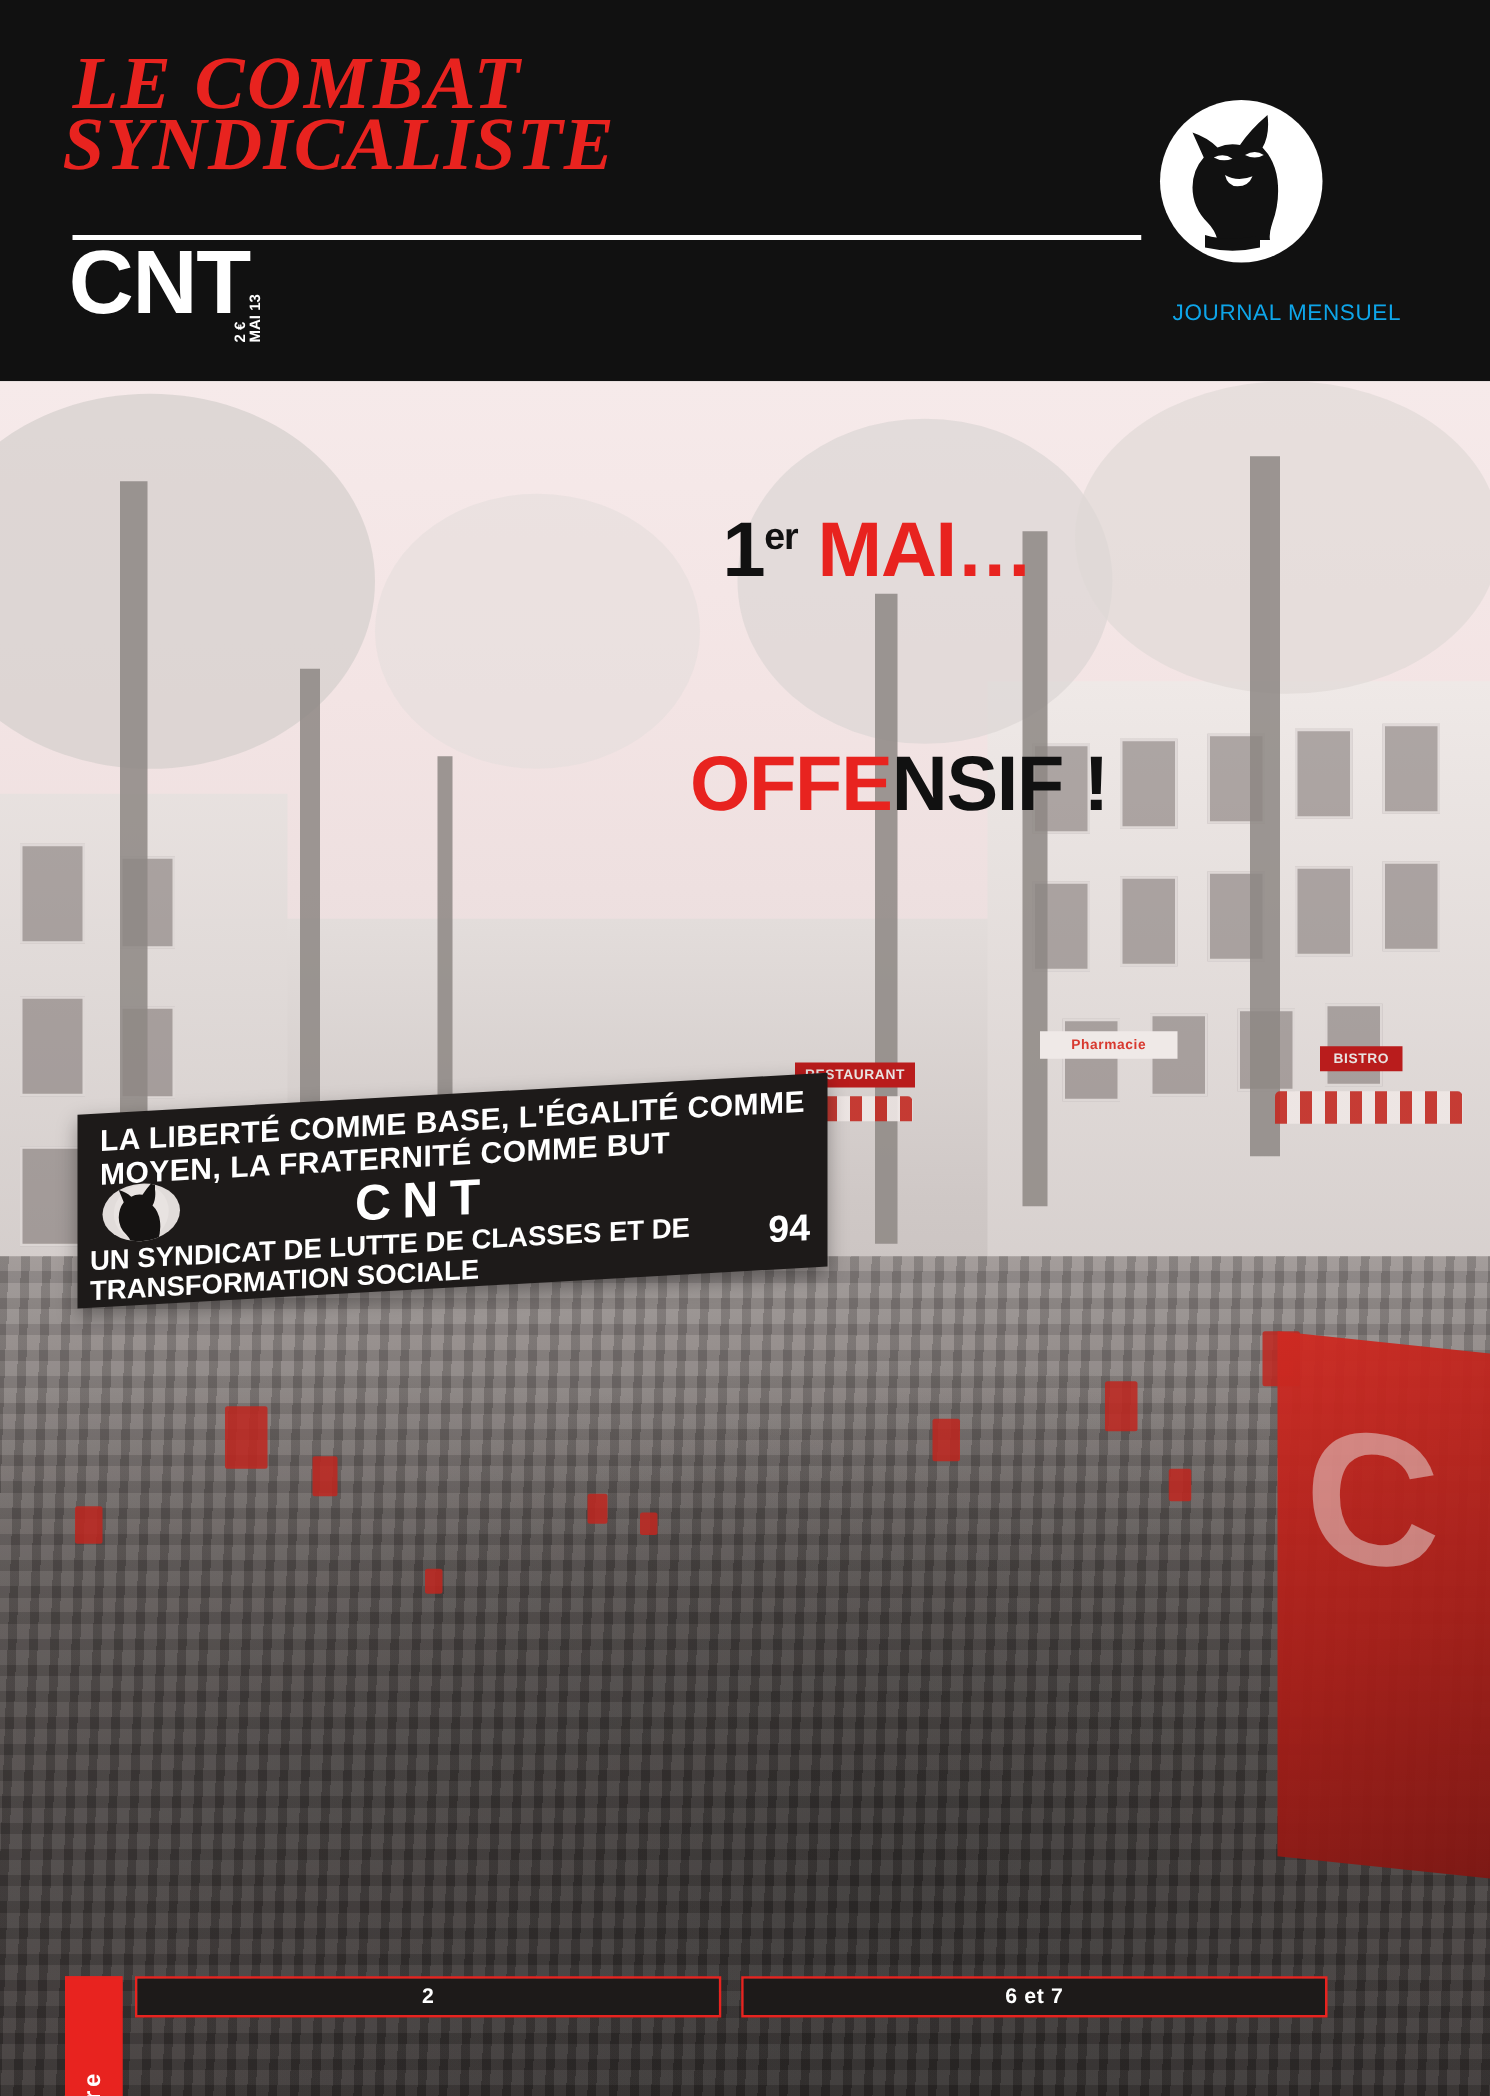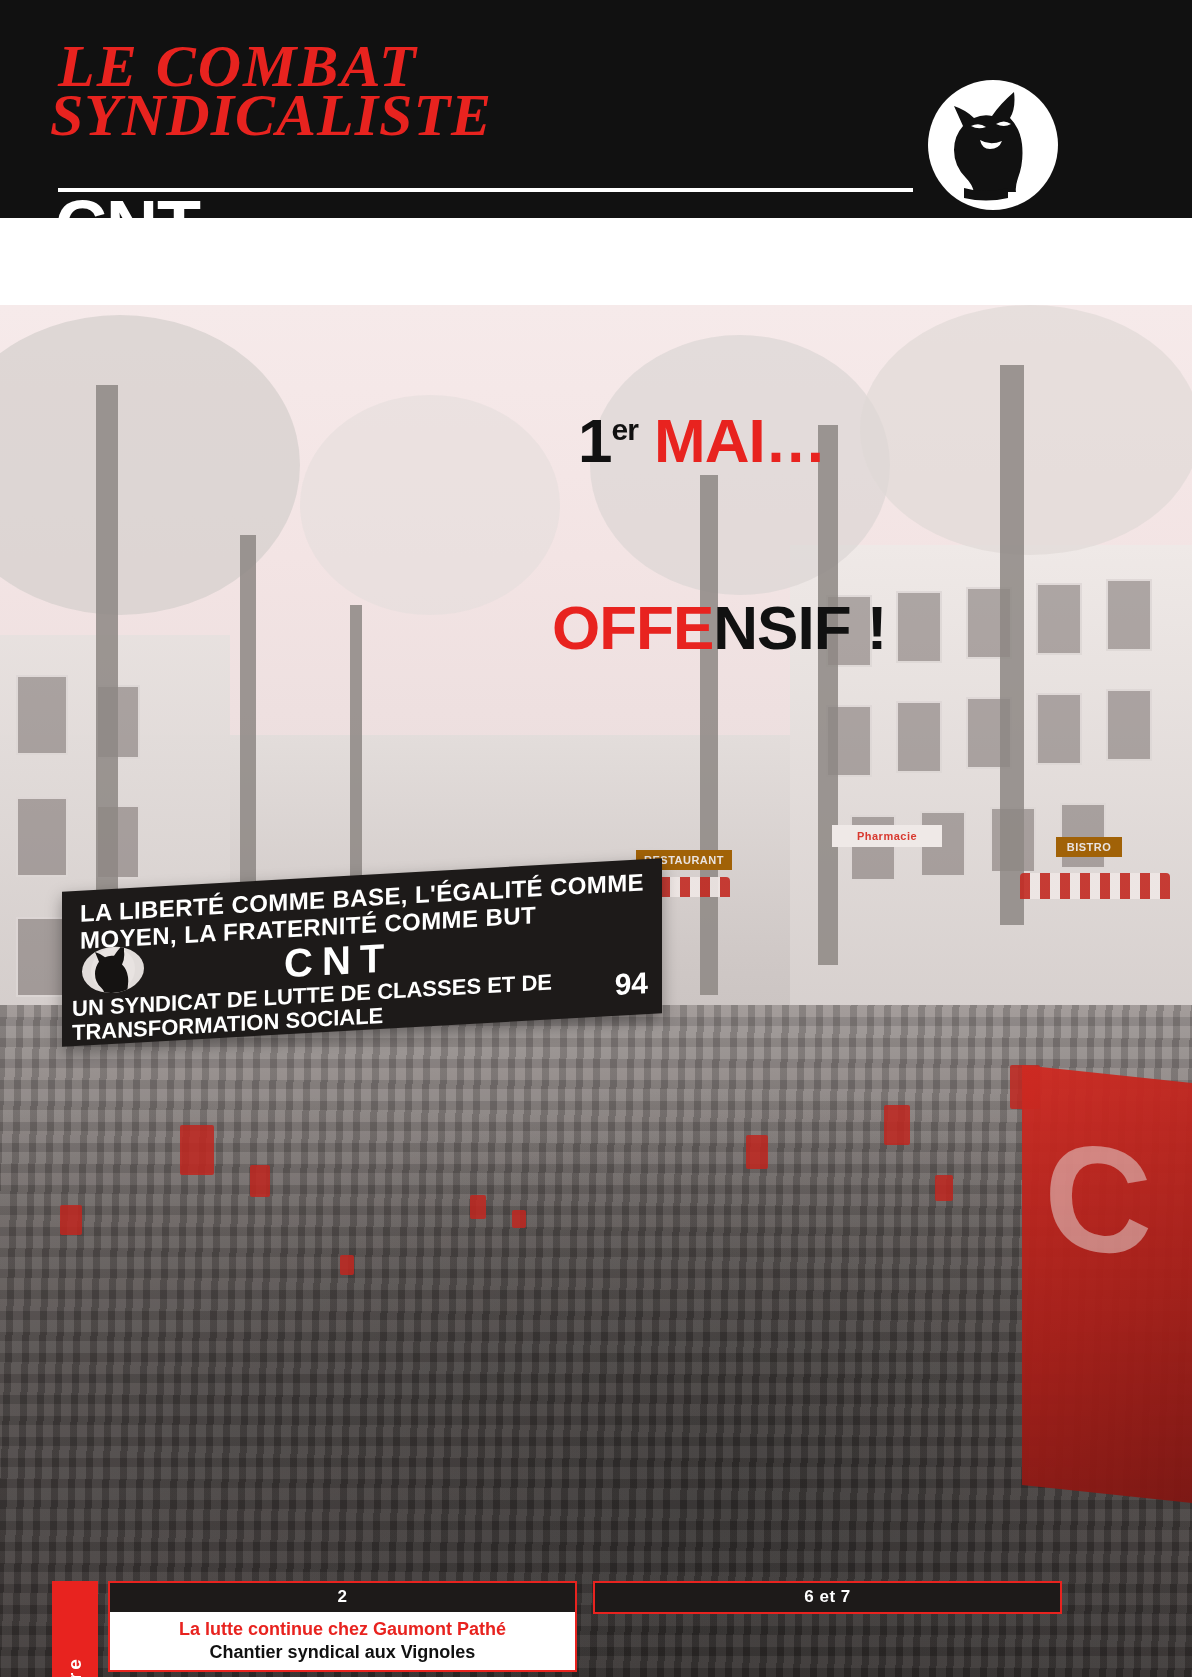--- a/index.html
+++ b/index.html
@@ -8,21 +8,21 @@
     font-family: "Liberation Sans", sans-serif;
     background: #ffffff;
     position: relative;
     overflow: hidden;
   }
 
   
   .masthead {
     position: absolute;
     left: 0; top: 0;
-    width: 1192px; height: 218px;
+    width: 1192px; height: 305px;
     background: #111111;
     overflow: hidden;
   }
   .mast-title-1 {
     position: absolute;
     left: 58px; top: 36px;
     font-family: "Liberation Serif", serif;
     font-style: italic;
     font-weight: bold;
     font-size: 60px;
@@ -217,21 +217,21 @@
     transform: skewY(6deg);
     opacity: 0.95;
   }
   .flag-letter {
     position: absolute; left: 22px; top: 40px;
     font-size: 150px; font-weight: bold; color: #f1e9e7; opacity: 0.5;
     font-family: "Liberation Sans", sans-serif;
   }
   .shop-sign {
     position: absolute;
-    background: #a16207;
+    background: #b91c1c;
     color: #e9e3e1;
     font-size: 11px; font-weight: bold;
     display: flex; align-items: center; justify-content: center;
     letter-spacing: 0.5px;
   }
   .awning {
     position: absolute;
     background: repeating-linear-gradient(90deg,#c32a22 0 10px,#efe7e5 10px 20px);
     border-radius: 4px 4px 0 0;
     opacity: 0.9;
@@ -433,24 +433,20 @@
     <div class="som-tab">
       <span>Sommaire</span>
     </div>
 
     <div class="som-cols">
 
       <div class="som-col">
 
         <div class="som-block">
           <div class="som-pages">2</div>
-          <div class="som-body">
-            <div class="som-line red">La lutte continue chez Gaumont Pathé</div>
-            <div class="som-line">Chantier syndical aux Vignoles</div>
-          </div>
         </div>
 
       </div>
 
       <div class="som-col">
 
         <div class="som-block">
           <div class="som-pages">6 et 7</div>
         </div>
 

